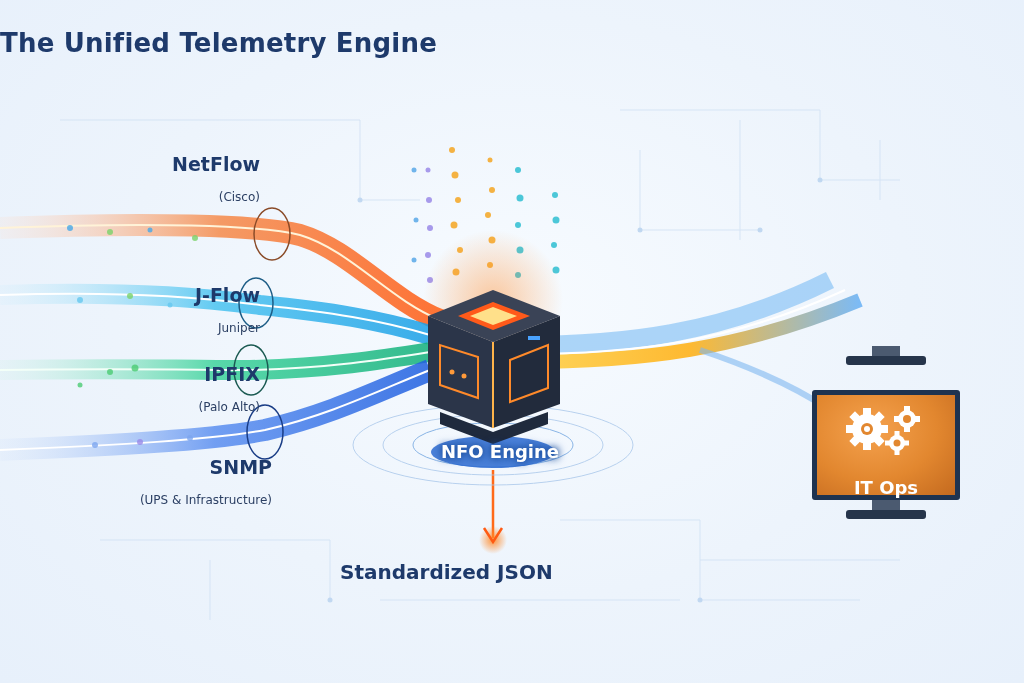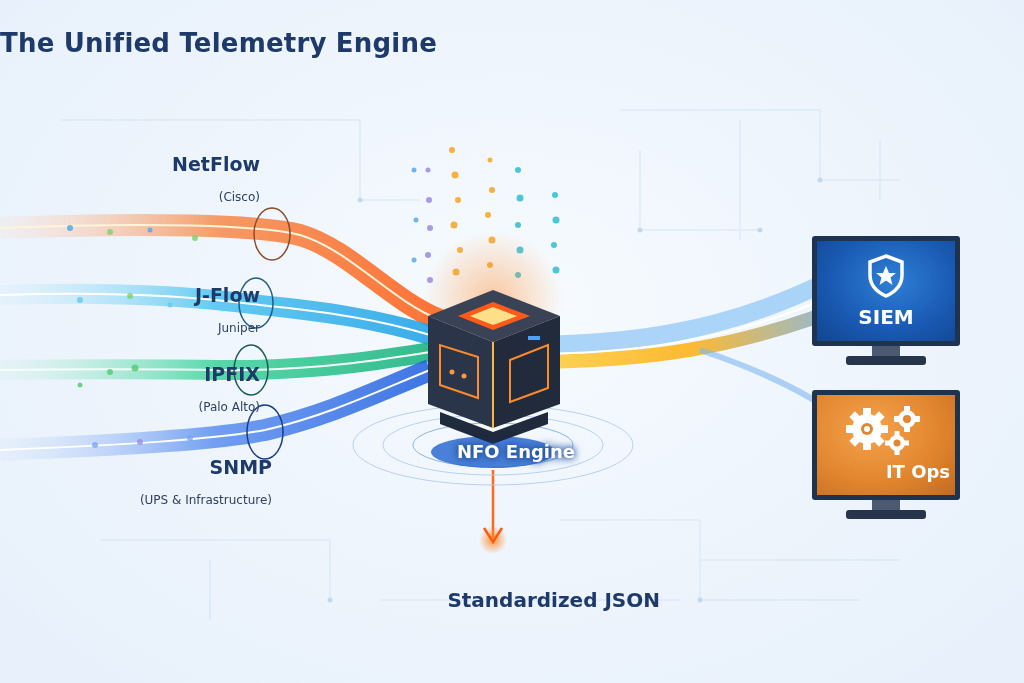--- a/index.html
+++ b/index.html
@@ -4,22 +4,22 @@
 <style>
   html,body{margin:0;padding:0;}
   body{width:1024px;height:683px;overflow:hidden;background:#eef5fd;font-family:"DejaVu Sans","Liberation Sans",sans-serif;}
   #stage{position:relative;width:1024px;height:683px;overflow:hidden;
     background:radial-gradient(ellipse at 50% 45%, #f7fbff 0%, #edf4fc 55%, #e7f0fb 100%);}
   svg.layer{position:absolute;left:0;top:0;width:1024px;height:683px;}
   .title{position:absolute;left:0;width:1024px;top:28px;font-size:26px;font-weight:bold;color:#1e3a6b;letter-spacing:0.2px;}
   .src-label{position:absolute;text-align:right;width:200px;}
   .src-name{font-size:19px;font-weight:bold;color:#1e3a6b;}
   .src-sub{font-size:12px;color:#2b3f63;margin-top:15px;}
-  .engine-label{position:absolute;left:416px;top:441px;width:200px;text-align:center;font-size:18px;font-weight:bold;color:#ffffff;text-shadow:0 0 6px #1d4f9c,0 0 10px #1d4f9c;}
-  .output-label{position:absolute;left:340px;top:560px;width:320px;text-align:right;font-size:20px;font-weight:bold;color:#1e3a6b;margin-top:28px;}
+  .engine-label{position:absolute;left:400px;top:441px;width:200px;text-align:center;font-size:18px;font-weight:bold;color:#ffffff;text-shadow:0 0 6px #1d4f9c,0 0 10px #1d4f9c;}
+  .output-label{position:absolute;left:340px;top:560px;width:320px;text-align:left;font-size:20px;font-weight:bold;color:#1e3a6b;}
   .monitor{position:absolute;}
   .screen{position:absolute;left:0;top:0;width:138px;height:100px;border:5px solid #1e3350;border-radius:3px;}
   .screen-siem{background:radial-gradient(ellipse at 55% 40%, #2f7fd6 0%, #1a5bb5 55%, #12458f 100%);}
   .screen-itops{background:radial-gradient(ellipse at 40% 35%, #f5a24e 0%, #e2872f 55%, #c46a1f 100%);}
   .neck{position:absolute;left:60px;top:110px;width:28px;height:12px;background:#4b5a70;}
   .base{position:absolute;left:34px;top:120px;width:80px;height:9px;background:#26354b;border-radius:3px;}
   .screen-text{position:absolute;left:0;width:138px;text-align:center;color:#fff;font-weight:bold;font-size:20px;}
 </style>
 </head>
 <body>
@@ -212,27 +212,20 @@
   </div>
   <div class="src-label" style="left:72px;top:456px;">
     <div class="src-name">SNMP</div>
     <div class="src-sub">(UPS &amp; Infrastructure)</div>
   </div>
 
   <div class="engine-label">NFO Engine</div>
   <div class="output-label">Standardized JSON</div>
 
   <div class="monitor" style="left:812px;top:236px;width:148px;height:132px;">
-    <div class="screen screen-siem">
-      <svg style="position:absolute;left:48px;top:12px;" width="42" height="46" viewBox="0 0 42 46">
-        <path d="M21 3 L37 9 V22 C37 32 30 39 21 43 C12 39 5 32 5 22 V9 Z" fill="none" stroke="#fff" stroke-width="3.5"></path>
-        <path d="M21 13 L24 20 L31 20 L25.5 24.5 L27.5 32 L21 27.5 L14.5 32 L16.5 24.5 L11 20 L18 20 Z" fill="#fff"></path>
-      </svg>
-      <div class="screen-text" style="top:64px;">SIEM</div>
-    </div>
     <div class="neck"></div>
     <div class="base"></div>
   </div>
 
   <div class="monitor" style="left:812px;top:390px;width:148px;height:132px;">
     <div class="screen screen-itops">
       <svg style="position:absolute;left:22px;top:8px;" width="90" height="56" viewBox="0 0 90 56">
         <g fill="#fff">
           <circle cx="28" cy="26" r="15"></circle>
           <g transform="translate(28 26)">
@@ -258,19 +251,19 @@
               <rect x="-2.5" y="7" width="5" height="5"></rect>
             <rect x="-12" y="-2.5" width="5" height="5"></rect>
               <rect x="7" y="-2.5" width="5" height="5"></rect>
           </g>
         </g>
         <circle cx="28" cy="26" r="6" fill="#e2872f"></circle>
           <circle cx="28" cy="26" r="3" fill="#fff"></circle>
         <circle cx="68" cy="16" r="4" fill="#e2872f"></circle>
           <circle cx="58" cy="40" r="3.5" fill="#e2872f"></circle>
       </svg>
-      <div class="screen-text" style="top:66px;font-size:18px;margin-left:32px;">IT Ops</div>
+      <div class="screen-text" style="top:82px;font-size:18px;">IT Ops</div>
     </div>
     <div class="neck"></div>
     <div class="base"></div>
   </div>
 
 </div>
 
 </body></html>

